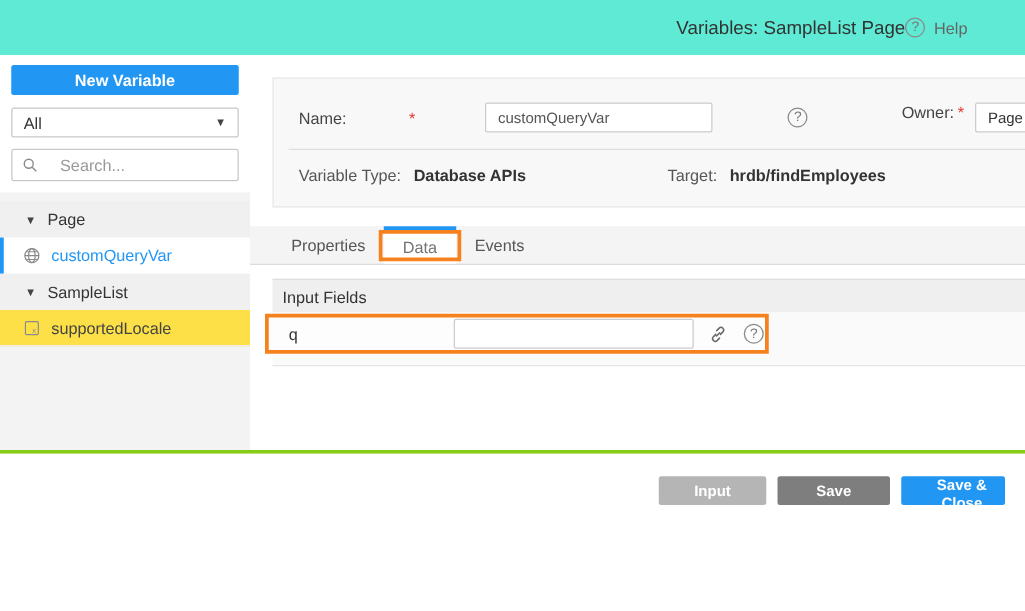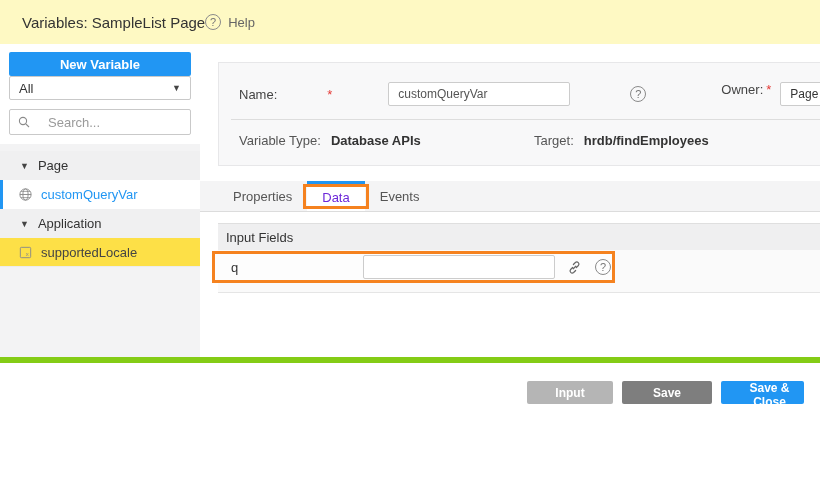--- a/index.html
+++ b/index.html
@@ -1,31 +1,31 @@
 <!DOCTYPE html>
 <html><head>
 <meta charset="utf-8">
 <style>
   * { margin:0; padding:0; box-sizing:border-box; }
   html,body { width:820px; height:489px; background:#fff; font-family:"Liberation Sans","DejaVu Sans",sans-serif; overflow:hidden; }
 
   
-  .header { height:44px; background:#fef9c3; display:flex; align-items:center; justify-content:flex-start; padding:0 46px 0 22px; }
+  .header { height:44px; background:#5eead4; display:flex; align-items:center; justify-content:flex-end; padding:0 46px 0 22px; }
   .header-title { font-size:15px; color:#333; }
   .help-link { display:flex; align-items:center; gap:7px; font-size:13px; color:#666; cursor:pointer; }
   .qmark { width:16px; height:16px; min-width:16px; border:1px solid #8a8a8a; border-radius:50%; font-size:11px; line-height:14px; text-align:center; color:#777; display:inline-block; }
 
   
-  .body { display:flex; height:319px; border-bottom:6px solid #84cc16; }
+  .body { display:flex; height:319px; border-bottom:3px solid #84cc16; }
 
   
   .sidebar { width:200px; background:#f3f3f4; display:flex; flex-direction:column; }
   .sidebar-controls { background:#fff; padding:8px 9px 9px 9px; }
   .btn-new-variable { display:block; width:100%; height:24px; background:#2196f3; border:none; border-radius:2px; color:#fff; font-size:13px; font-weight:bold; cursor:pointer; font-family:inherit; }
-  .filter-select { height:24px; margin-top:0; border:1px solid #c9c9c9; border-radius:2px; background:#fff; display:flex; align-items:center; justify-content:space-between; padding:0 9px; font-size:13px; color:#333; cursor:pointer; }
+  .filter-select { height:24px; margin-top:10px; border:1px solid #c9c9c9; border-radius:2px; background:#fff; display:flex; align-items:center; justify-content:space-between; padding:0 9px; font-size:13px; color:#333; cursor:pointer; }
   .caret { font-size:9px; color:#444; }
   .search-box { height:26px; margin-top:9px; border:1px solid #c9c9c9; border-radius:2px; background:#fff; display:flex; align-items:center; gap:18px; padding:0 8px; }
   .search-box input { border:none; outline:none; flex:1; font-size:13px; color:#666; font-family:inherit; background:transparent; }
   .search-box input::placeholder { color:#9a9a9a; }
 
   .tree { margin-top:7px; }
   .tree-row { height:29px; display:flex; align-items:center; font-size:13px; cursor:pointer; }
   .tree-group { background:#f0f0f1; color:#333; padding-left:20px; gap:9px; }
   .tree-group .caret { font-size:9px; }
   .tree-item { padding-left:18px; gap:8px; color:#444; }
@@ -49,21 +49,21 @@
   .owner-select { width:174px; height:24px; border:1px solid #ccc; border-radius:2px; background:#fff; margin-left:9px; padding:0 9px; display:flex; align-items:center; justify-content:space-between; font-size:12px; color:#333; cursor:pointer; }
   .card-divider { border-top:1px solid #ddd; margin:13px 12px 0 12px; }
   .card-row2 { display:flex; align-items:center; padding:13px 18px 17px 20px; font-size:13px; }
   .vt-group { width:295px; display:flex; align-items:center; }
   .ro-label { color:#555; }
   .ro-value { color:#333; font-weight:bold; margin-left:10px; }
 
   
   .tabbar { margin-top:15px; height:31px; background:#f4f4f5; border-bottom:1px solid #dcdcdc; display:flex; padding-left:18px; }
   .tab { padding:0 15px; font-size:13px; color:#555; display:flex; align-items:center; cursor:pointer; }
-  .tab.active { background:#fff; border-top:3px solid #2196f3; color:#6d28d9; position:relative; }
+  .tab.active { background:#fff; border-top:3px solid #2196f3; color:#737373; position:relative; }
   .annotation-tab { position:absolute; left:-4px; right:-4px; top:0px; bottom:2px; border:3px solid #f5821f; pointer-events:none; }
 
   
   .section { margin:11px 15px 0 18px; }
   .section-header { height:27px; background:#efeff0; border-top:1px solid #dfdfdf; display:flex; align-items:center; justify-content:space-between; padding:0 9px 0 8px; font-size:13px; color:#333; }
   .section-body { background:#fafafa; border-bottom:1px solid #e5e5e5; padding:1px 0 9px 0; }
   .annotation-row { margin-left:-6px; width:403px; border:3px solid #f5821f; background:#fdfdfd; height:32px; display:flex; align-items:center; }
   .field-label { font-size:13px; color:#333; padding-left:16px; width:148px; }
   .field-input { width:192px; height:24px; border:1px solid #ccc; border-radius:2px; background:#fff; padding:0 8px; font-size:12px; color:#333; font-family:inherit; outline:none; }
   .link-icon { margin-left:12px; display:inline-flex; cursor:pointer; }
@@ -119,21 +119,21 @@
               <ellipse cx="8" cy="8" rx="2.8" ry="6" stroke="#8a8a8a" stroke-width="1" fill="none"></ellipse>
               <line x1="2" y1="8" x2="14" y2="8" stroke="#8a8a8a" stroke-width="1"></line>
               <line x1="3" y1="4.7" x2="13" y2="4.7" stroke="#8a8a8a" stroke-width="0.8"></line>
               <line x1="3" y1="11.3" x2="13" y2="11.3" stroke="#8a8a8a" stroke-width="0.8"></line>
             </svg>
         </span>
         <span>customQueryVar</span>
       </div>
       <div class="tree-row tree-group">
         <span class="caret">▼</span>
-        <span>Application</span>
+        <span>SampleList</span>
       </div>
       <div class="tree-row tree-item plain">
         <span class="tree-icon">
           <svg width="15" height="15" viewBox="0 0 16 16">
               <rect x="2.5" y="2.5" width="11" height="11" rx="1" stroke="#8a8a8a" stroke-width="1" fill="none"></rect>
               <text x="10" y="12" font-size="6.5" fill="#8a8a8a" text-anchor="middle" font-family="sans-serif">x</text>
             </svg>
         </span>
         <span>supportedLocale</span>
       </div>

